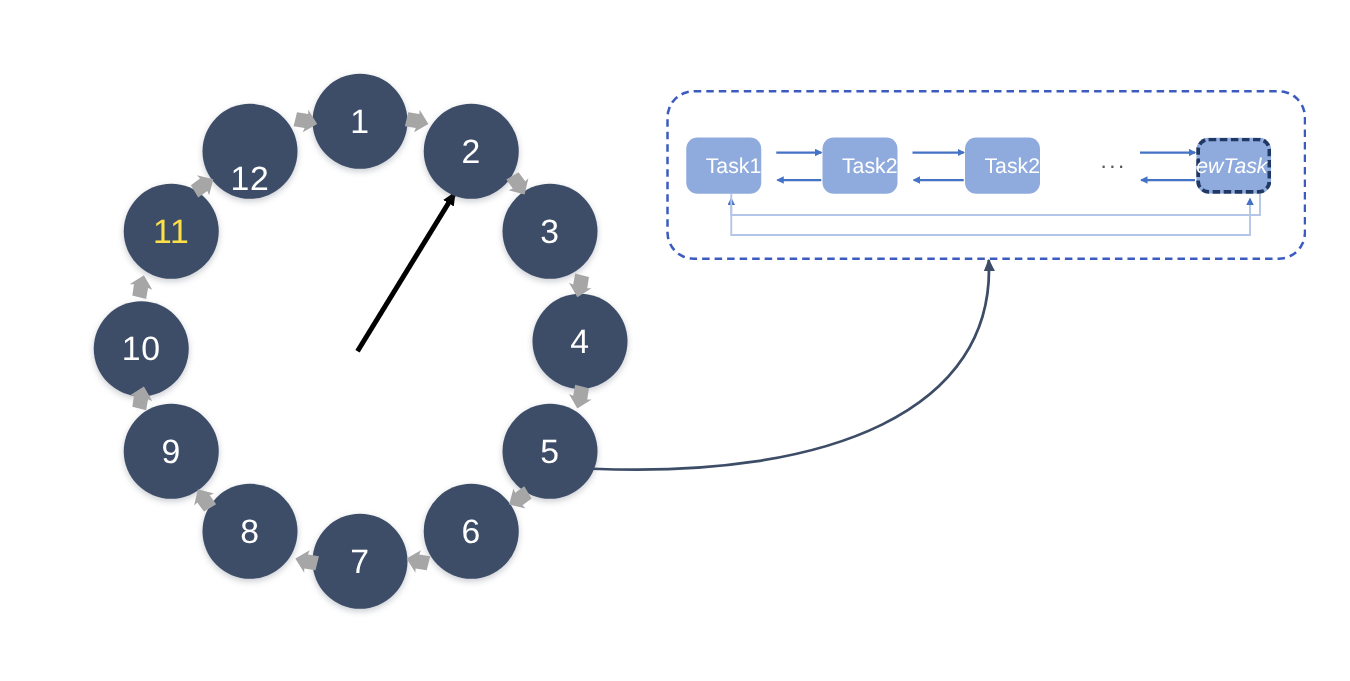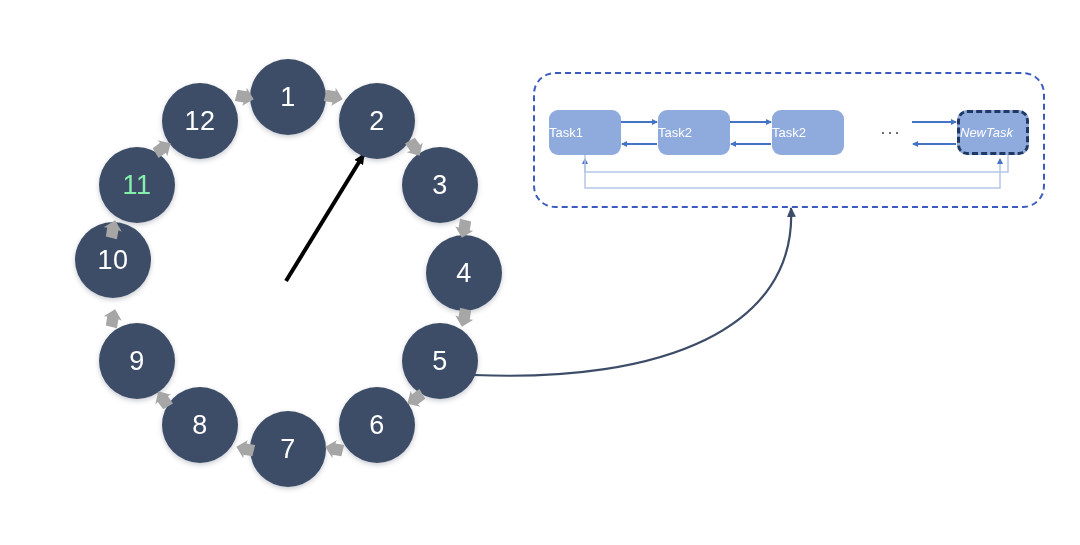--- a/index.html
+++ b/index.html
@@ -71,25 +71,25 @@
     background: transparent;
   }
 
   .task-box {
     position: absolute;
     background: #8faadc;
     border-radius: 9px;
     color: #ffffff;
     display: flex;
     align-items: center;
-    justify-content: flex-start;
-    font-size: 13px;
+    justify-content: flex-end;
+    font-size: 17px;
     box-sizing: border-box;
     top: 110px;
-    width: 72px;
+    width: 60px;
     height: 45px;
   }
   .task-box.highlight {
     border: 3px dashed #203864;
     background: #8faadc;
     border-radius: 10px;
     font-style: italic;
   }
 
   .ellipsis-label {
@@ -168,27 +168,27 @@
       </div>
       <div class="node-circle" style="left: 250px; top: 411px; background: rgb(61, 77, 103); color: rgb(255, 255, 255);">
         <span>7</span>
       </div>
       <div class="node-circle" style="left: 162px; top: 387px; background: rgb(61, 77, 103); color: rgb(255, 255, 255);">
         <span>8</span>
       </div>
       <div class="node-circle" style="left: 99px; top: 323px; background: rgb(61, 77, 103); color: rgb(255, 255, 255);">
         <span>9</span>
       </div>
-      <div class="node-circle" style="left: 75px; top: 222px; background: rgb(61, 77, 103); color: rgb(255, 255, 255);">
+      <div class="node-circle" style="left: 75px; top: 241px; background: rgb(61, 77, 103); color: rgb(255, 255, 255);">
         <span>10</span>
       </div>
-      <div class="node-circle" style="left: 99px; top: 147px; background: rgb(61, 77, 103); color: #86efac; text-align: right;">
+      <div class="node-circle" style="left: 99px; top: 147px; background: rgb(61, 77, 103); color: #fde047; text-align: right;">
         <span>11</span>
       </div>
-      <div class="node-circle" style="left: 162px; top: 83px; background: rgb(61, 77, 103); color: rgb(255, 255, 255);">
+      <div class="node-circle" style="left: 162px; top: 83px; background: rgb(61, 77, 103); color: rgb(255, 255, 255); align-items: flex-end;">
         <span>12</span>
       </div>
     </div>
   <div id="clock-markers">
       <div class="step-marker" style="left: 323px; top: 86px; transform: rotate(15deg);">
         <svg viewBox="0 0 22 22">
           <path d="M2,6 L11,5 L10.2,1.6 L20,10.8 L10.6,20.2 L11.1,16.6 L2.2,17.4 Z" fill="#a6a6a6"></path>
         </svg>
       </div>
       <div class="step-marker" style="left: 404px; top: 137px; transform: rotate(60deg);">

